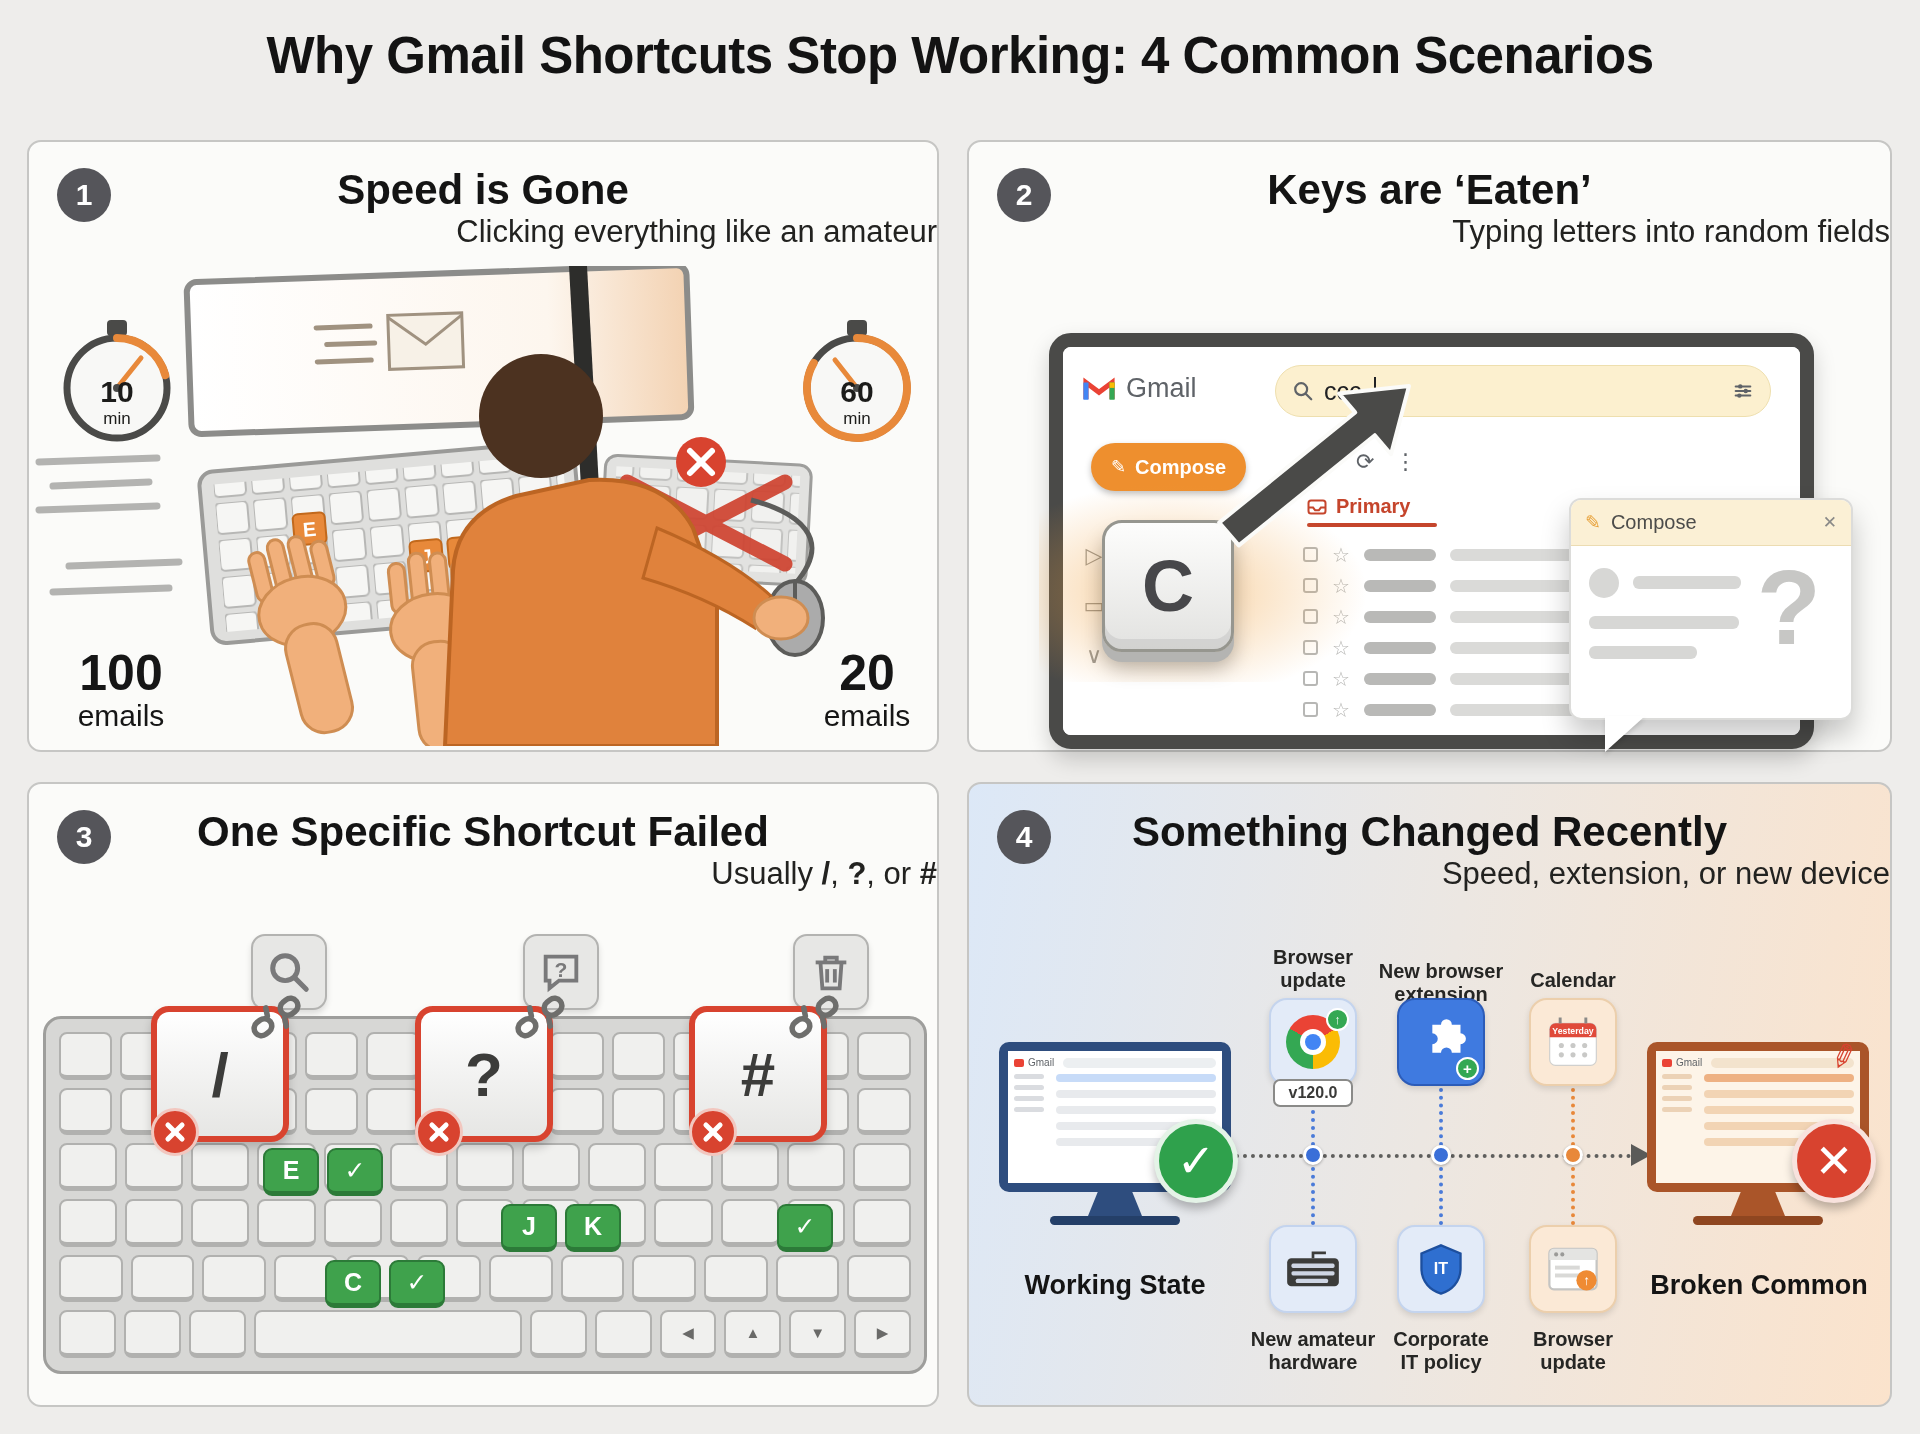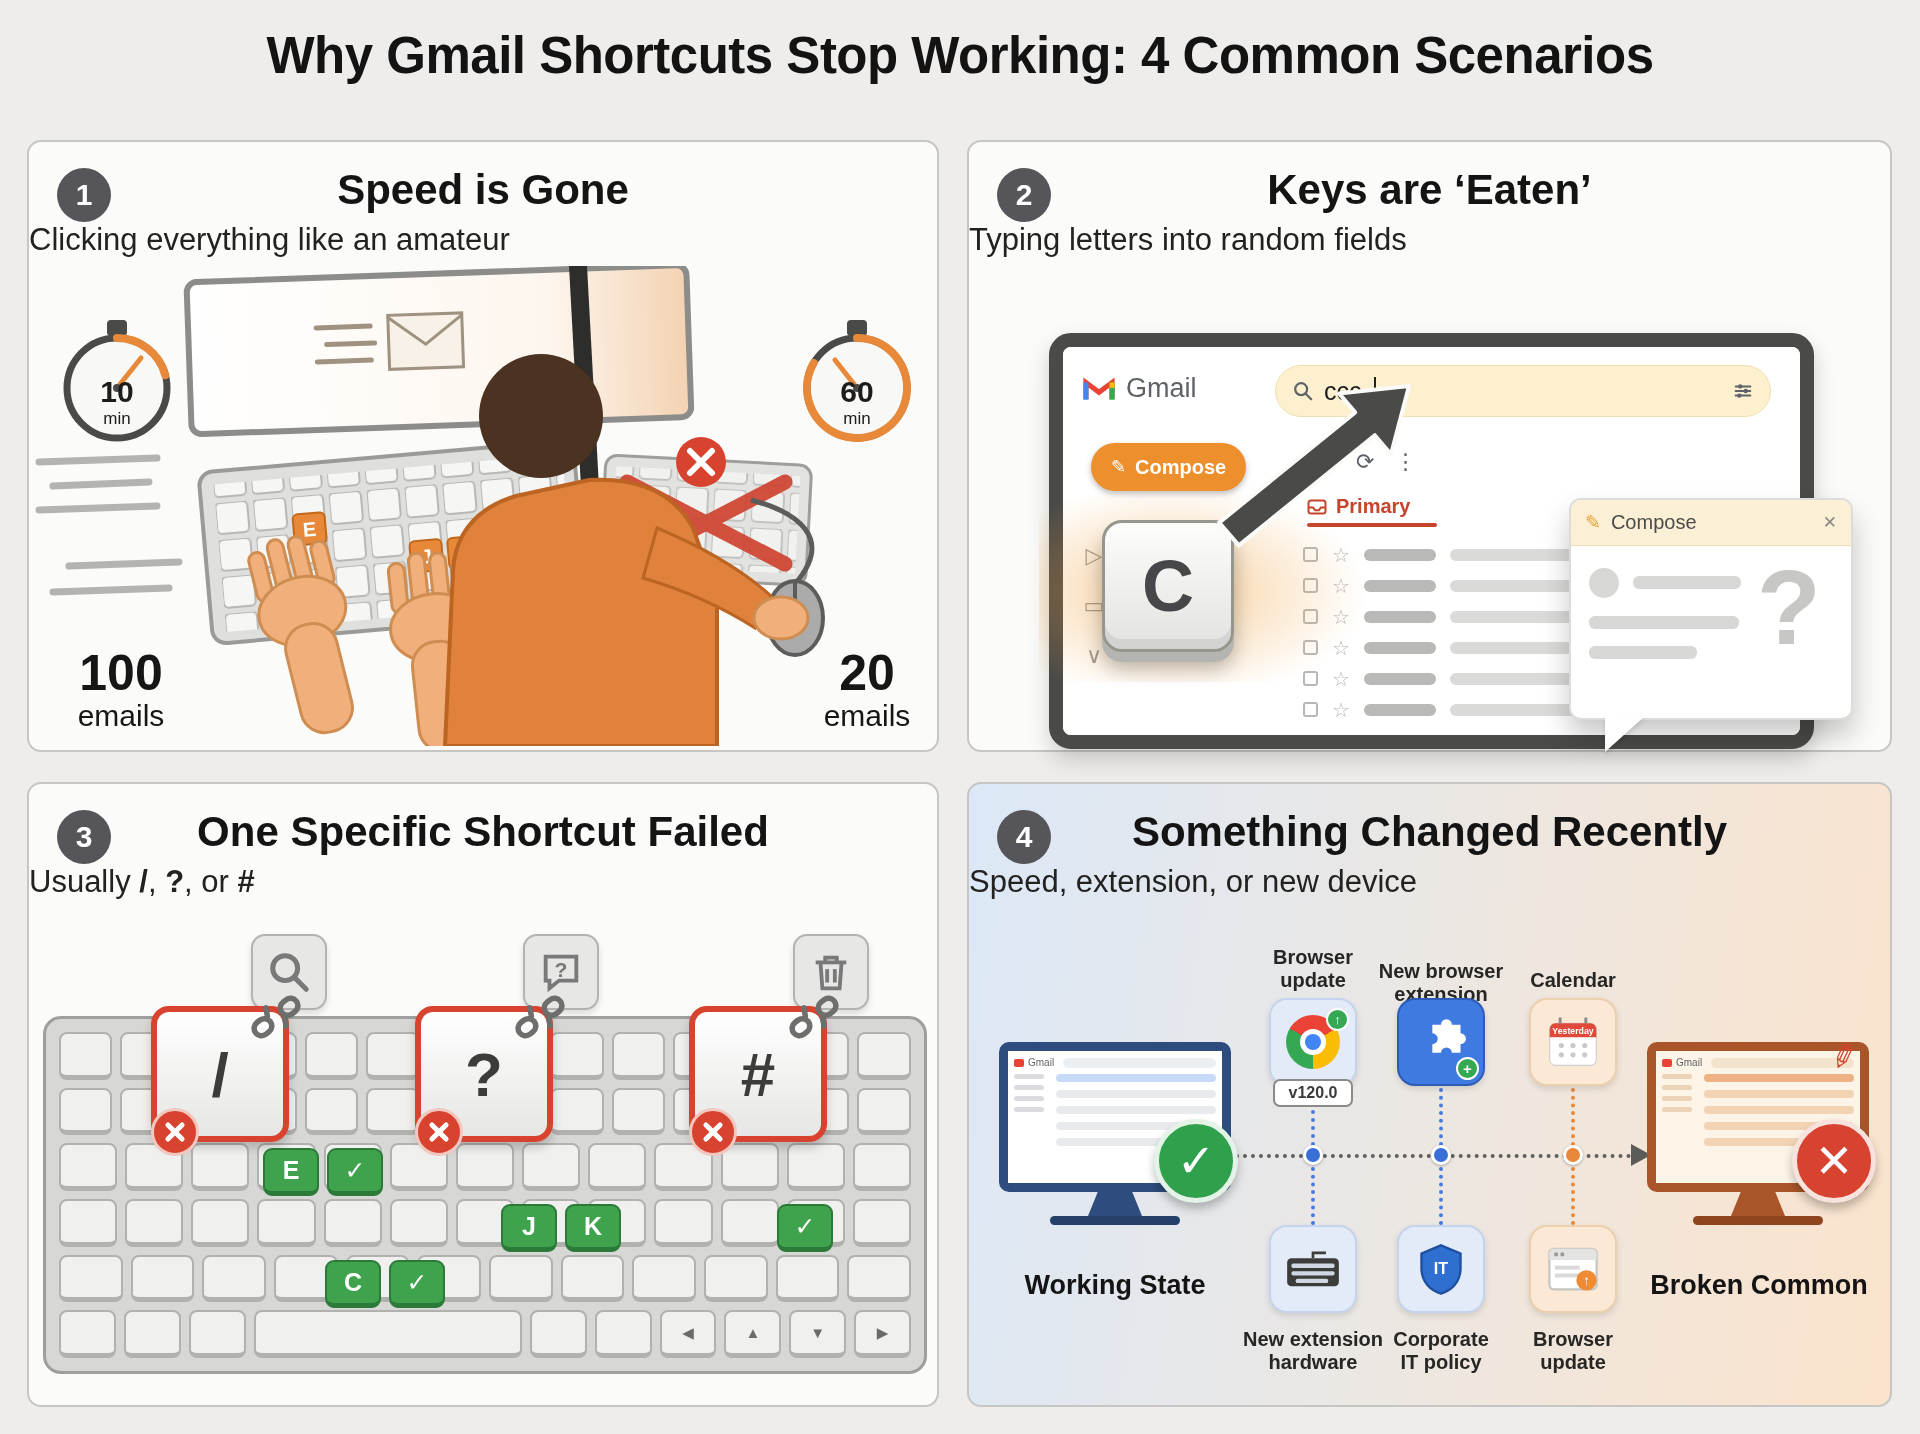--- a/index.html
+++ b/index.html
@@ -7,21 +7,21 @@
   body{width:1920px;height:1434px;background:#eeedeb;font-family:"Liberation Sans","DejaVu Sans",sans-serif;color:#1c1c1a;position:relative;overflow:hidden}
   .page{position:absolute;inset:0}
   .main-title{position:absolute;top:26px;left:0;width:100%;text-align:center;font-size:51px;font-weight:700;color:#131313;letter-spacing:-.5px}
   .panel{position:absolute;background:#fbfbf9;border:2px solid #c6c6c4;border-radius:14px}
   #panel1{left:27px;top:140px;width:912px;height:612px}
   #panel2{left:967px;top:140px;width:925px;height:612px}
   #panel3{left:27px;top:782px;width:912px;height:625px}
   #panel4{left:967px;top:782px;width:925px;height:625px;background:linear-gradient(100deg,#dce8f7 0%,#ece7e2 50%,#fbe3cc 100%)}
   .badge{position:absolute;left:28px;top:26px;width:54px;height:54px;border-radius:50%;background:#55555a;color:#fff;font-size:30px;font-weight:bold;display:flex;align-items:center;justify-content:center}
   .panel-title{margin-top:24px;text-align:center;font-size:42px;font-weight:800;color:#141414}
-  .panel-subtitle{text-align:left;font-size:31px;color:#222220;margin-top:8px}
+  .panel-subtitle{text-align:right;font-size:31px;color:#222220;margin-top:0}
   .panel-subtitle b{font-weight:800}
 
   
   .illu1{position:absolute;left:0;top:124px;width:912px;height:480px}
 
   
   .monitor2{position:absolute;left:80px;top:191px;width:765px;height:416px;background:#fff;border:14px solid #4a4a48;border-radius:22px;box-shadow:0 10px 22px rgba(0,0,0,.18)}
   .screen2{position:relative;width:100%;height:100%;background:#fff;border-radius:8px;overflow:hidden}
   .g-logo{position:absolute;left:18px;top:26px;display:flex;align-items:center;gap:9px}
   .g-m{width:36px;height:27px}
@@ -649,21 +649,21 @@
         <circle cx="9" cy="9" r="1.8" fill="#9a9a98"></circle>
         <circle cx="14.5" cy="9" r="1.8" fill="#9a9a98"></circle>
         <rect x="8" y="19" width="22" height="3.5" fill="#d9d9d7"></rect>
         <rect x="8" y="26" width="28" height="3.5" fill="#d9d9d7"></rect>
         <circle cx="36" cy="32" r="9" fill="#ef8b33"></circle>
         <text x="36" y="36.5" text-anchor="middle" font-size="12" font-weight="bold" fill="#ffffff">↑</text>
       </svg>
     </div>
 
     <div class="evlabel" style="left:254px;top:540px">
-      <div>New extension</div>
+      <div>New amateur</div>
       <div>hardware</div>
     </div>
     <div class="evlabel" style="left:382px;top:540px">
       <div>Corporate</div>
       <div>IT policy</div>
     </div>
     <div class="evlabel" style="left:514px;top:540px">
       <div>Browser</div>
       <div>update</div>
     </div>

